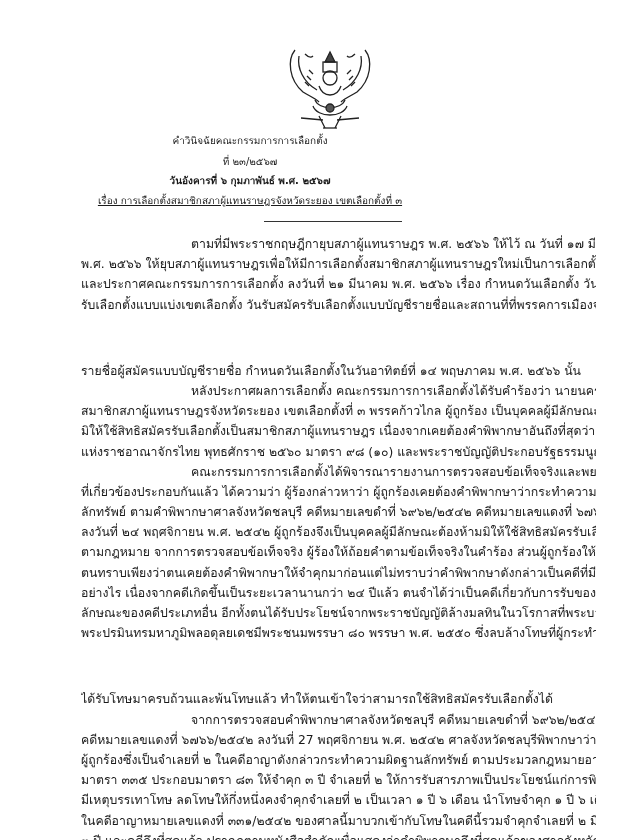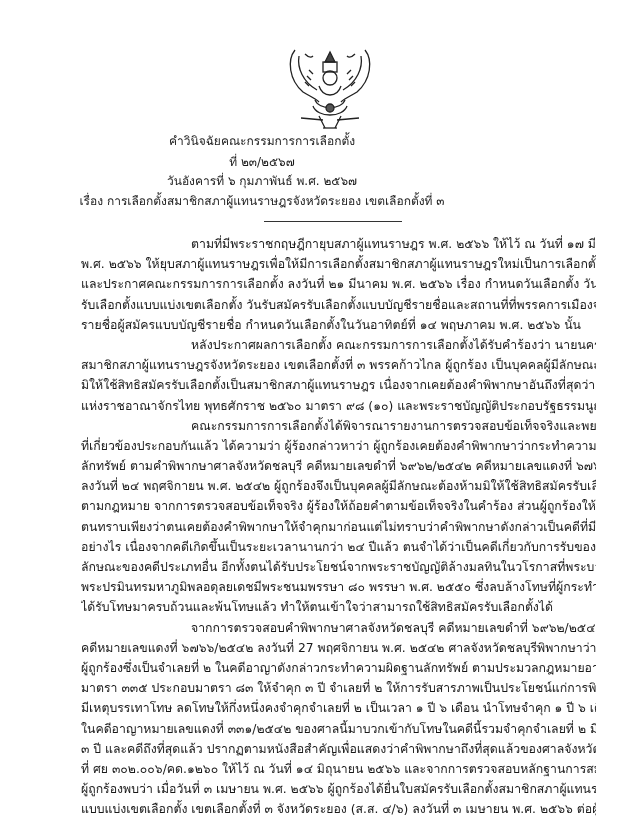--- a/index.html
+++ b/index.html
@@ -24,31 +24,31 @@
   }
   .garuda {
     position: absolute;
     left: 283px;
     top: 46px;
     width: 94px;
     height: 86px;
   }
   .header {
     position: absolute;
-    left: 12px;
+    left: 0;
     width: 500px;
     text-align: center;
-    font-size: 12px;
+    font-size: 10px;
     line-height: 20px;
     white-space: nowrap;
   }
   .h1 { top: 131px; }
   .h2 { top: 152px; text-align: center; }
-  .h3 { top: 171px; }
-  .h4 { top: 191px; }
+  .h3 { top: 171px; font-weight: bold; }
+  .h4 { top: 191px; text-decoration: underline; }
   .rule {
     position: absolute;
     top: 221px;
     left: 264px;
     width: 138px;
     height: 1px;
     background: #333;
   }
   .body-text {
     position: absolute;
@@ -60,21 +60,21 @@
     text-align: justify;
   }
   .line {
     display: block;
     white-space: nowrap;
     overflow: hidden;
     height: 20.2px;
     text-align-last: justify;
   }
   .line.indent { padding-left: 110px; }
-  .line.last { text-align-last: left; }
+  .line.last { text-align-last: left; margin-top: 46px; }
 </style>
 </head>
 <body>
 
 <div class="page">
 
   <svg class="garuda" viewBox="0 0 94 86">
     <g fill="none" stroke="#222" stroke-width="1.3">
       <path d="M12 4 C4 14,6 34,20 46 C26 50,32 52,36 56"></path>
       <path d="M82 4 C90 14,88 34,74 46 C68 50,62 52,58 56"></path>

